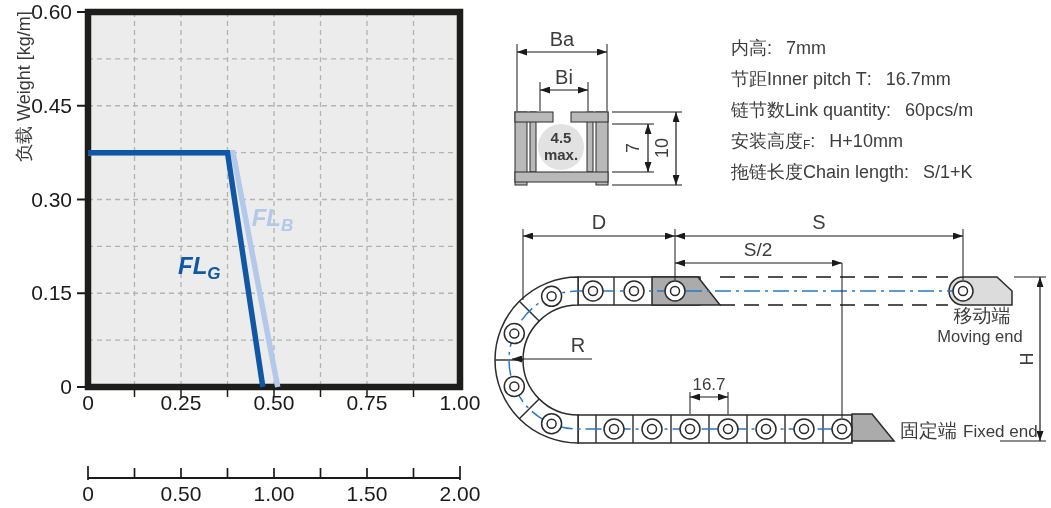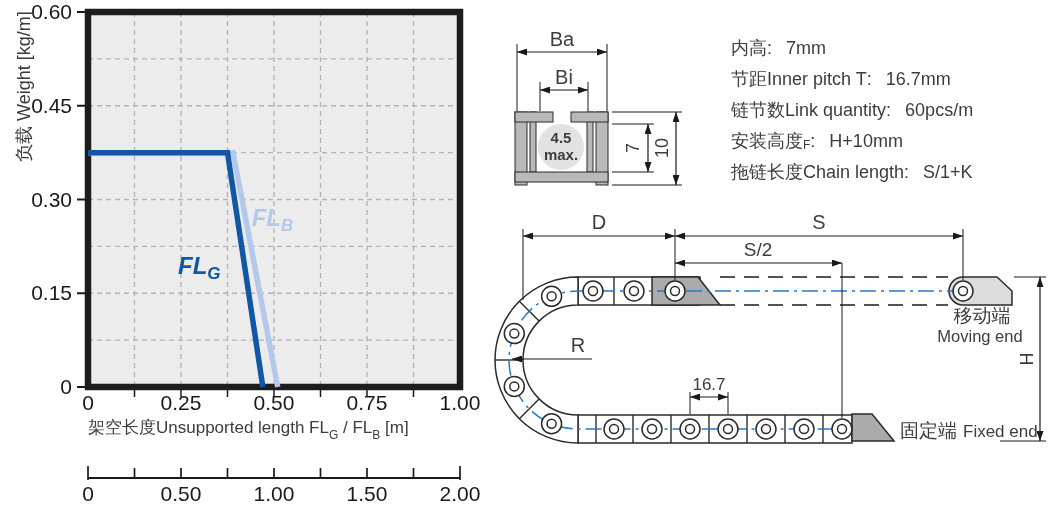--- a/index.html
+++ b/index.html
@@ -81,23 +81,20 @@
         <line x1="320.5" y1="468" x2="320.5" y2="478" stroke="#1a1a1a" stroke-width="1.7"></line>
         <line x1="367" y1="468" x2="367" y2="478" stroke="#1a1a1a" stroke-width="1.7"></line>
         <line x1="413.5" y1="468" x2="413.5" y2="478" stroke="#1a1a1a" stroke-width="1.7"></line>
         <line x1="460" y1="466" x2="460" y2="480" stroke="#1a1a1a" stroke-width="1.7"></line>
         <text x="88" y="501" text-anchor="middle" font-size="21" fill="#1a1a1a">0</text>
         <text x="181" y="501" text-anchor="middle" font-size="21" fill="#1a1a1a">0.50</text>
         <text x="274" y="501" text-anchor="middle" font-size="21" fill="#1a1a1a">1.00</text>
         <text x="367" y="501" text-anchor="middle" font-size="21" fill="#1a1a1a">1.50</text>
         <text x="460" y="501" text-anchor="middle" font-size="21" fill="#1a1a1a">2.00</text>
       </svg>
-    <div class="xlabel" style="top:416px">
-      <span>架空长度Unsupported length FL</span><sub>G</sub><span> / FL</span><sub>B</sub><span> [m]</span>
-    </div>
   </div>
 
   <svg id="diagram-svg" width="561" height="508" viewBox="490 0 561 508">
     <defs>
       <marker id="ah" viewBox="0 0 10 7" refX="10" refY="3.5" markerWidth="10" markerHeight="7" markerUnits="userSpaceOnUse" orient="auto-start-reverse">
         <path d="M0,0 L10,3.5 L0,7 z" fill="#1a1a1a"></path>
       </marker>
     </defs>
 
     <g>

